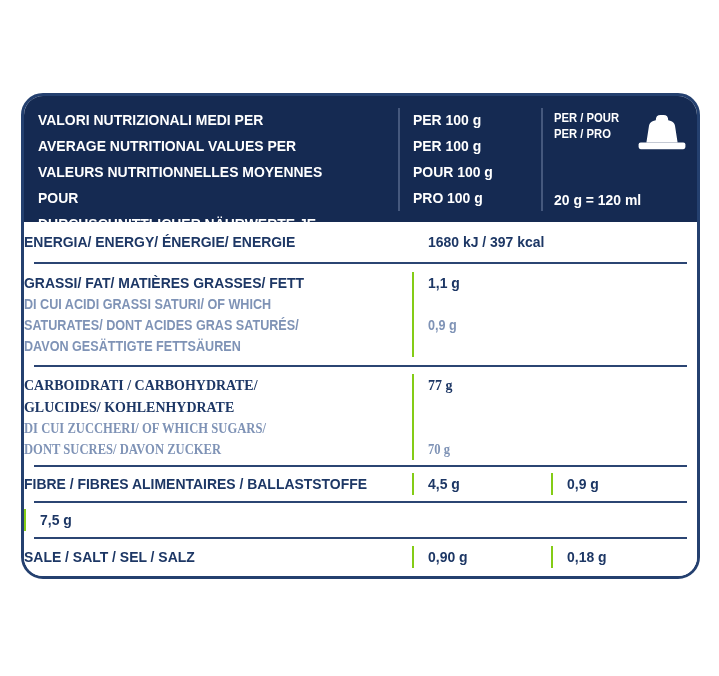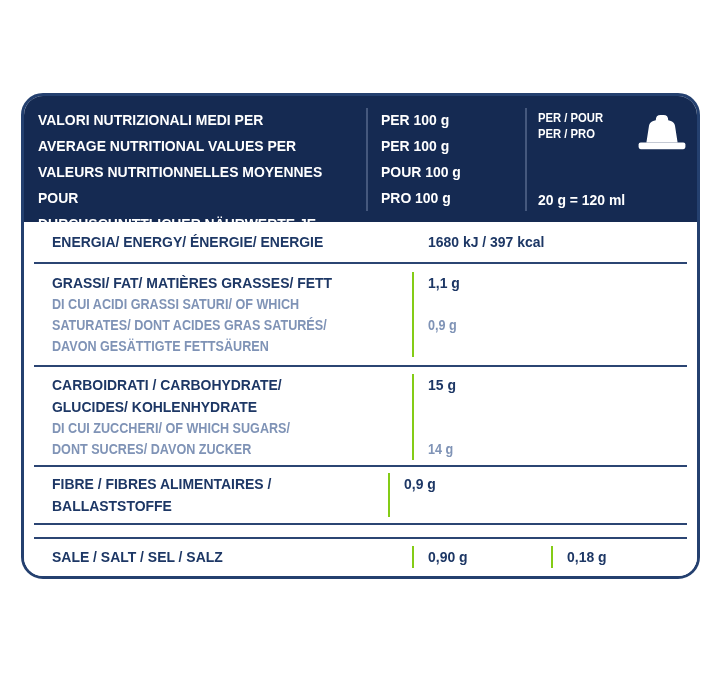--- a/index.html
+++ b/index.html
@@ -11,23 +11,23 @@
     position:absolute; left:21px; top:93px; width:679px; height:486px;
     box-sizing:border-box; border:3px solid #24406f; border-radius:22px;
     overflow:hidden; background:#ffffff;
   }
   
   .header {
     display:flex; background:#152a52; color:#ffffff;
     height:126px; box-sizing:border-box; padding:11px 0 10px 0;
   }
   .h1 { flex:1; padding-left:14px; box-sizing:border-box; }
-  .h2 { width:159px; box-sizing:border-box; padding-left:15px; position:relative; }
+  .h2 { width:143px; box-sizing:border-box; padding-left:15px; position:relative; }
   .h3 {
-    width:172px; box-sizing:border-box; padding:0 8px 0 13px; position:relative;
+    width:156px; box-sizing:border-box; padding:0 8px 0 13px; position:relative;
     display:flex; flex-direction:column; justify-content:space-between;
   }
   .h2::before,.h3::before {
     content:""; position:absolute; left:0; top:1px; bottom:1px; width:2px;
     background:#45587d;
   }
   .hlines {
     font-weight:bold; font-size:15.5px; line-height:26px; white-space:pre-line;
     transform:scaleX(0.9); transform-origin:left top; letter-spacing:0;
   }
@@ -38,37 +38,37 @@
   }
   .capsule { margin-top:3px; margin-right:1px; flex:none; }
   .h3serving {
     font-weight:bold; font-size:15.5px; line-height:24px;
     transform:scaleX(0.9); transform-origin:left top; white-space:nowrap;
   }
   
   .tbody { background:#ffffff; }
   .row { display:grid; grid-template-columns:1fr 139px 146px; }
   .cell { box-sizing:border-box; }
-  .lbl { padding-left:28px; }
+  .lbl { padding-left:0; }
   .val { border-left:2px solid #84cc16; padding-left:14px; }
   .row.no-div .val { border-left-color:transparent; }
   .main {
     color:#1d3765; font-weight:bold; font-size:15.5px; line-height:22px;
     white-space:pre-line; transform:scaleX(0.9); transform-origin:left top;
   }
   .sub {
     color:#7f93b6; font-weight:bold; font-size:14px; line-height:21px;
     white-space:pre-line; transform:scaleX(0.9); transform-origin:left top;
   }
   .val .main,.val .sub { white-space:nowrap; }
   .hr { height:2px; background:#2b4573; margin:0 10px; }
   .row-energy  { padding:9px 0 9px 0; }
   .row-fat     { padding:8px 0 8px 0;border-radius:18px; }
-  .row-carb    { padding:7px 0 5px 0; }
-  .row-fibre, .row-protein { padding:6px 0 6px 0;gap:24px; }
+  .row-carb    { padding:7px 0 5px 0;font-family:Liberation Serif, serif; }
+  .row-fibre, .row-protein { padding:6px 0 6px 0; }
   .row-salt    { padding:7px 0 8px 0; }
   .row-fat  .subval { margin-top:21px; }
   .row-carb .subval { margin-top:43px; }
 </style>
 </head>
 <body>
 
 <div class="card">
 
   <div class="header">
@@ -126,39 +126,45 @@
     <div class="hr"></div>
 
     <div class="row row-carb">
       <div class="cell lbl">
         <div class="main">CARBOIDRATI / CARBOHYDRATE/
 GLUCIDES/ KOHLENHYDRATE</div>
         <div class="sub">DI CUI ZUCCHERI/ OF WHICH SUGARS/
 DONT SUCRES/ DAVON ZUCKER</div>
       </div>
       <div class="cell val">
-        <div class="main">15 g</div>
-        <div class="sub subval">14 g</div>
+        <div class="main">77 g</div>
+        <div class="sub subval">70 g</div>
       </div>
     </div>
 
     <div class="hr"></div>
 
     <div class="row row-fibre">
       <div class="cell lbl">
           <div class="main">FIBRE / FIBRES ALIMENTAIRES / BALLASTSTOFFE</div>
         </div>
       <div class="cell val">
+          <div class="main">4,5 g</div>
+        </div>
+      <div class="cell val">
           <div class="main">0,9 g</div>
         </div>
     </div>
 
     <div class="hr"></div>
 
     <div class="row row-protein">
+      <div class="cell val">
+          <div class="main">7,5 g</div>
+        </div>
     </div>
 
     <div class="hr"></div>
 
     <div class="row row-salt">
       <div class="cell lbl">
           <div class="main">SALE / SALT / SEL / SALZ</div>
         </div>
       <div class="cell val">
           <div class="main">0,90 g</div>

